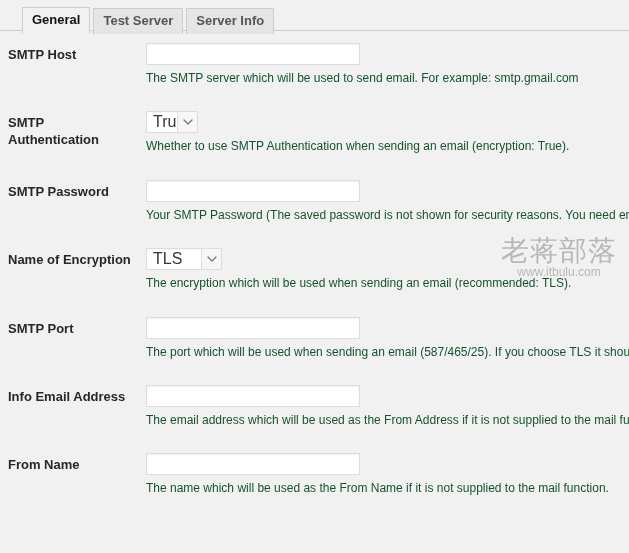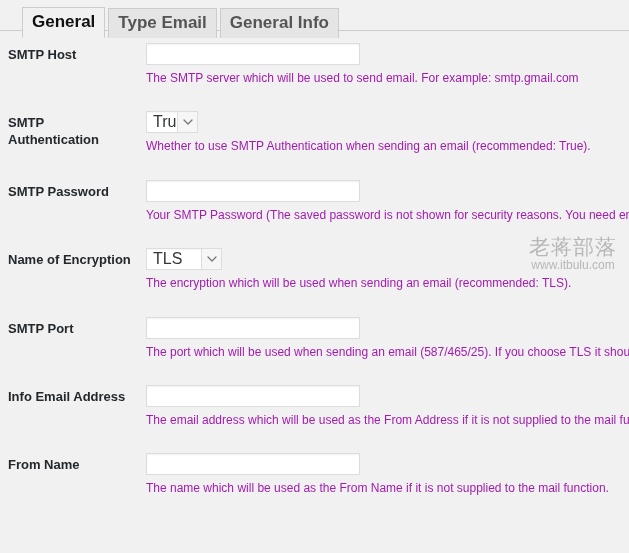--- a/index.html
+++ b/index.html
@@ -26,21 +26,21 @@
     padding-left: 22px;
     border-bottom: 1px solid #ccc;
     background: transparent;
     white-space: nowrap;
     line-height: 0;
   }
   .nav-tab {
     display: inline-block;
     margin: 7px 3px -1px 0;
     padding: 4px 9px 5px 9px;
-    font-size: 17px;
+    font-size: 13px;
     line-height: 1.2;
     font-weight: 600;
     background: #e5e5e5;
     color: #555;
     border: 1px solid #ccc;
     border-bottom: none;
     text-decoration: none;
     vertical-align: bottom;
   }
   .nav-tab-active {
@@ -116,54 +116,54 @@
   }
   .fake-select .fs-arrow svg { display: block; }
   .select-auth .fs-value { width: 30px; }
   .select-enc  .fs-value { width: 54px; text-align: right; }
 
   .description {
     margin: 5px 0 0 0;
     padding: 0;
     font-size: 12px;
     font-style: normal;
-    color: #a21caf;
+    color: #14532d;
     line-height: 1.45;
     white-space: nowrap;
   }
 
   
   .watermark {
     position: absolute;
     right: 12px;
     top: 236px;
     text-align: center;
     color: #b7b7b7;
     pointer-events: none;
     user-select: none;
     line-height: 1.05;
   }
   .watermark .wm-cn {
     font-family: "DejaVu Sans", sans-serif;
-    font-size: 21px;
+    font-size: 28px;
     letter-spacing: 1px;
     display: block;
   }
   .watermark .wm-url {
     font-family: "Liberation Sans", sans-serif;
     font-size: 12px;
     display: block;
     margin-top: 1px;
   }
 </style>
 </head>
 <body>
 
 <div class="nav-tab-wrapper">
-  <a class="nav-tab nav-tab-active" href="#">General</a><a class="nav-tab" href="#">Type Email</a><a class="nav-tab" href="#">General Info</a>
+  <a class="nav-tab nav-tab-active" href="#">General</a><a class="nav-tab" href="#">Test Server</a><a class="nav-tab" href="#">Server Info</a>
 </div>
 
 <div class="watermark">
   <span class="wm-cn">老蒋部落</span>
   <span class="wm-url">www.itbulu.com</span>
 </div>
 
 <div class="form-wrap">
 <table class="form-table">
   <tbody>
@@ -180,21 +180,21 @@
       <th scope="row">SMTP Authentication</th>
       <td>
         <div class="fake-select select-auth">
           <span class="fs-value">True</span>
           <span class="fs-arrow">
             <svg width="10" height="6" viewBox="0 0 10 6" aria-hidden="true">
               <path d="M1 1 L5 5 L9 1" fill="none" stroke="#777" stroke-width="1.3" stroke-linecap="round" stroke-linejoin="round"></path>
             </svg>
           </span>
         </div>
-        <p class="description">Whether to use SMTP Authentication when sending an email (recommended: True).</p>
+        <p class="description">Whether to use SMTP Authentication when sending an email (encryption: True).</p>
       </td>
     </tr>
 
 
     <tr>
       <th scope="row">SMTP Password</th>
       <td>
         <input type="password" class="regular-text" value="" style="">
         <p class="description">Your SMTP Password (The saved password is not shown for security reasons. You need enter it every time you update th</p>
       </td>

